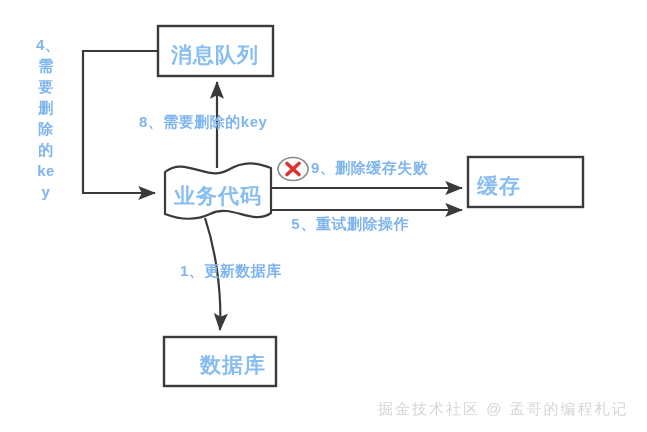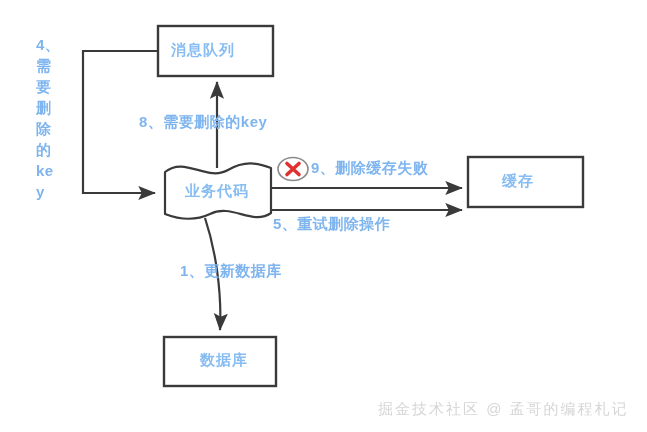--- a/index.html
+++ b/index.html
@@ -21,42 +21,42 @@
     position: absolute;
     left: 0;
     top: 0;
     width: 647px;
     height: 432px;
   }
   .node-label {
     position: absolute;
     color: #87bdf2;
     font-weight: bold;
-    font-size: 15px;
+    font-size: 21px;
     letter-spacing: 1px;
     white-space: nowrap;
     text-shadow: 0 0 1px rgba(255,255,255,0.9);
     pointer-events: none;
   }
   .edge-label {
     position: absolute;
     color: #7fb5ef;
     font-weight: bold;
     font-size: 15px;
     letter-spacing: 0.5px;
     white-space: nowrap;
   }
   .edge-label-vertical {
     position: absolute;
     color: #7fb5ef;
     font-weight: bold;
     font-size: 15px;
     letter-spacing: 0.5px;
     width: 20px;
-    text-align: left;
+    text-align: center;
     line-height: 21px;
     word-break: break-all;
   }
   .watermark {
     position: absolute;
     color: #c8c8c8;
     font-size: 15px;
     letter-spacing: 2px;
     white-space: nowrap;
     opacity: 0.75;
@@ -100,31 +100,31 @@
     <path d="M205,218 C215,248 222,290 220,330" fill="none" stroke="#3a3a3a" stroke-width="2.2" marker-end="url(#arrowhead)"></path>
 
     <g>
       <ellipse cx="293" cy="169" rx="15" ry="11.5" fill="#ffffff" stroke="#8a8a8a" stroke-width="1.6"></ellipse>
       <path d="M287,163.5 L299,174.5 M299,163.5 L287,174.5" stroke="#e03030" stroke-width="3.6" stroke-linecap="round"></path>
     </g>
   </svg>
 
   <div class="node-label" style="left:171px; top:41px;">消息队列</div>
 
-  <div class="node-label" style="left:174px; top:182px;margin-left:11px;">业务代码</div>
+  <div class="node-label" style="left:174px; top:182px;">业务代码</div>
 
-  <div class="node-label" style="left:502px; top:172px;">缓存</div>
+  <div class="node-label" style="left:477px; top:172px;">缓存</div>
 
   <div class="node-label" style="left:200px; top:351px;">数据库</div>
 
   <div class="edge-label" style="left:180px; top:262px;">1、更新数据库</div>
 
   <div class="edge-label" style="left:311px; top:159px;">9、删除缓存失败</div>
 
   <div class="edge-label" style="left:139px; top:113px;">8、需要删除的key</div>
 
   <div class="edge-label-vertical" style="left:36px; top:34px;">4、需要删除的key</div>
 
-  <div class="edge-label" style="left:273px; top:215px;">5、重试删除操作</div>
+  <div class="edge-label" style="left:291px; top:215px;font-family:Liberation Mono, monospace;">5、重试删除操作</div>
 
   <div class="watermark" style="left:378px; top:400px;">掘金技术社区 @ 孟哥的编程札记</div>
 
 </div>
 
 </body></html>

